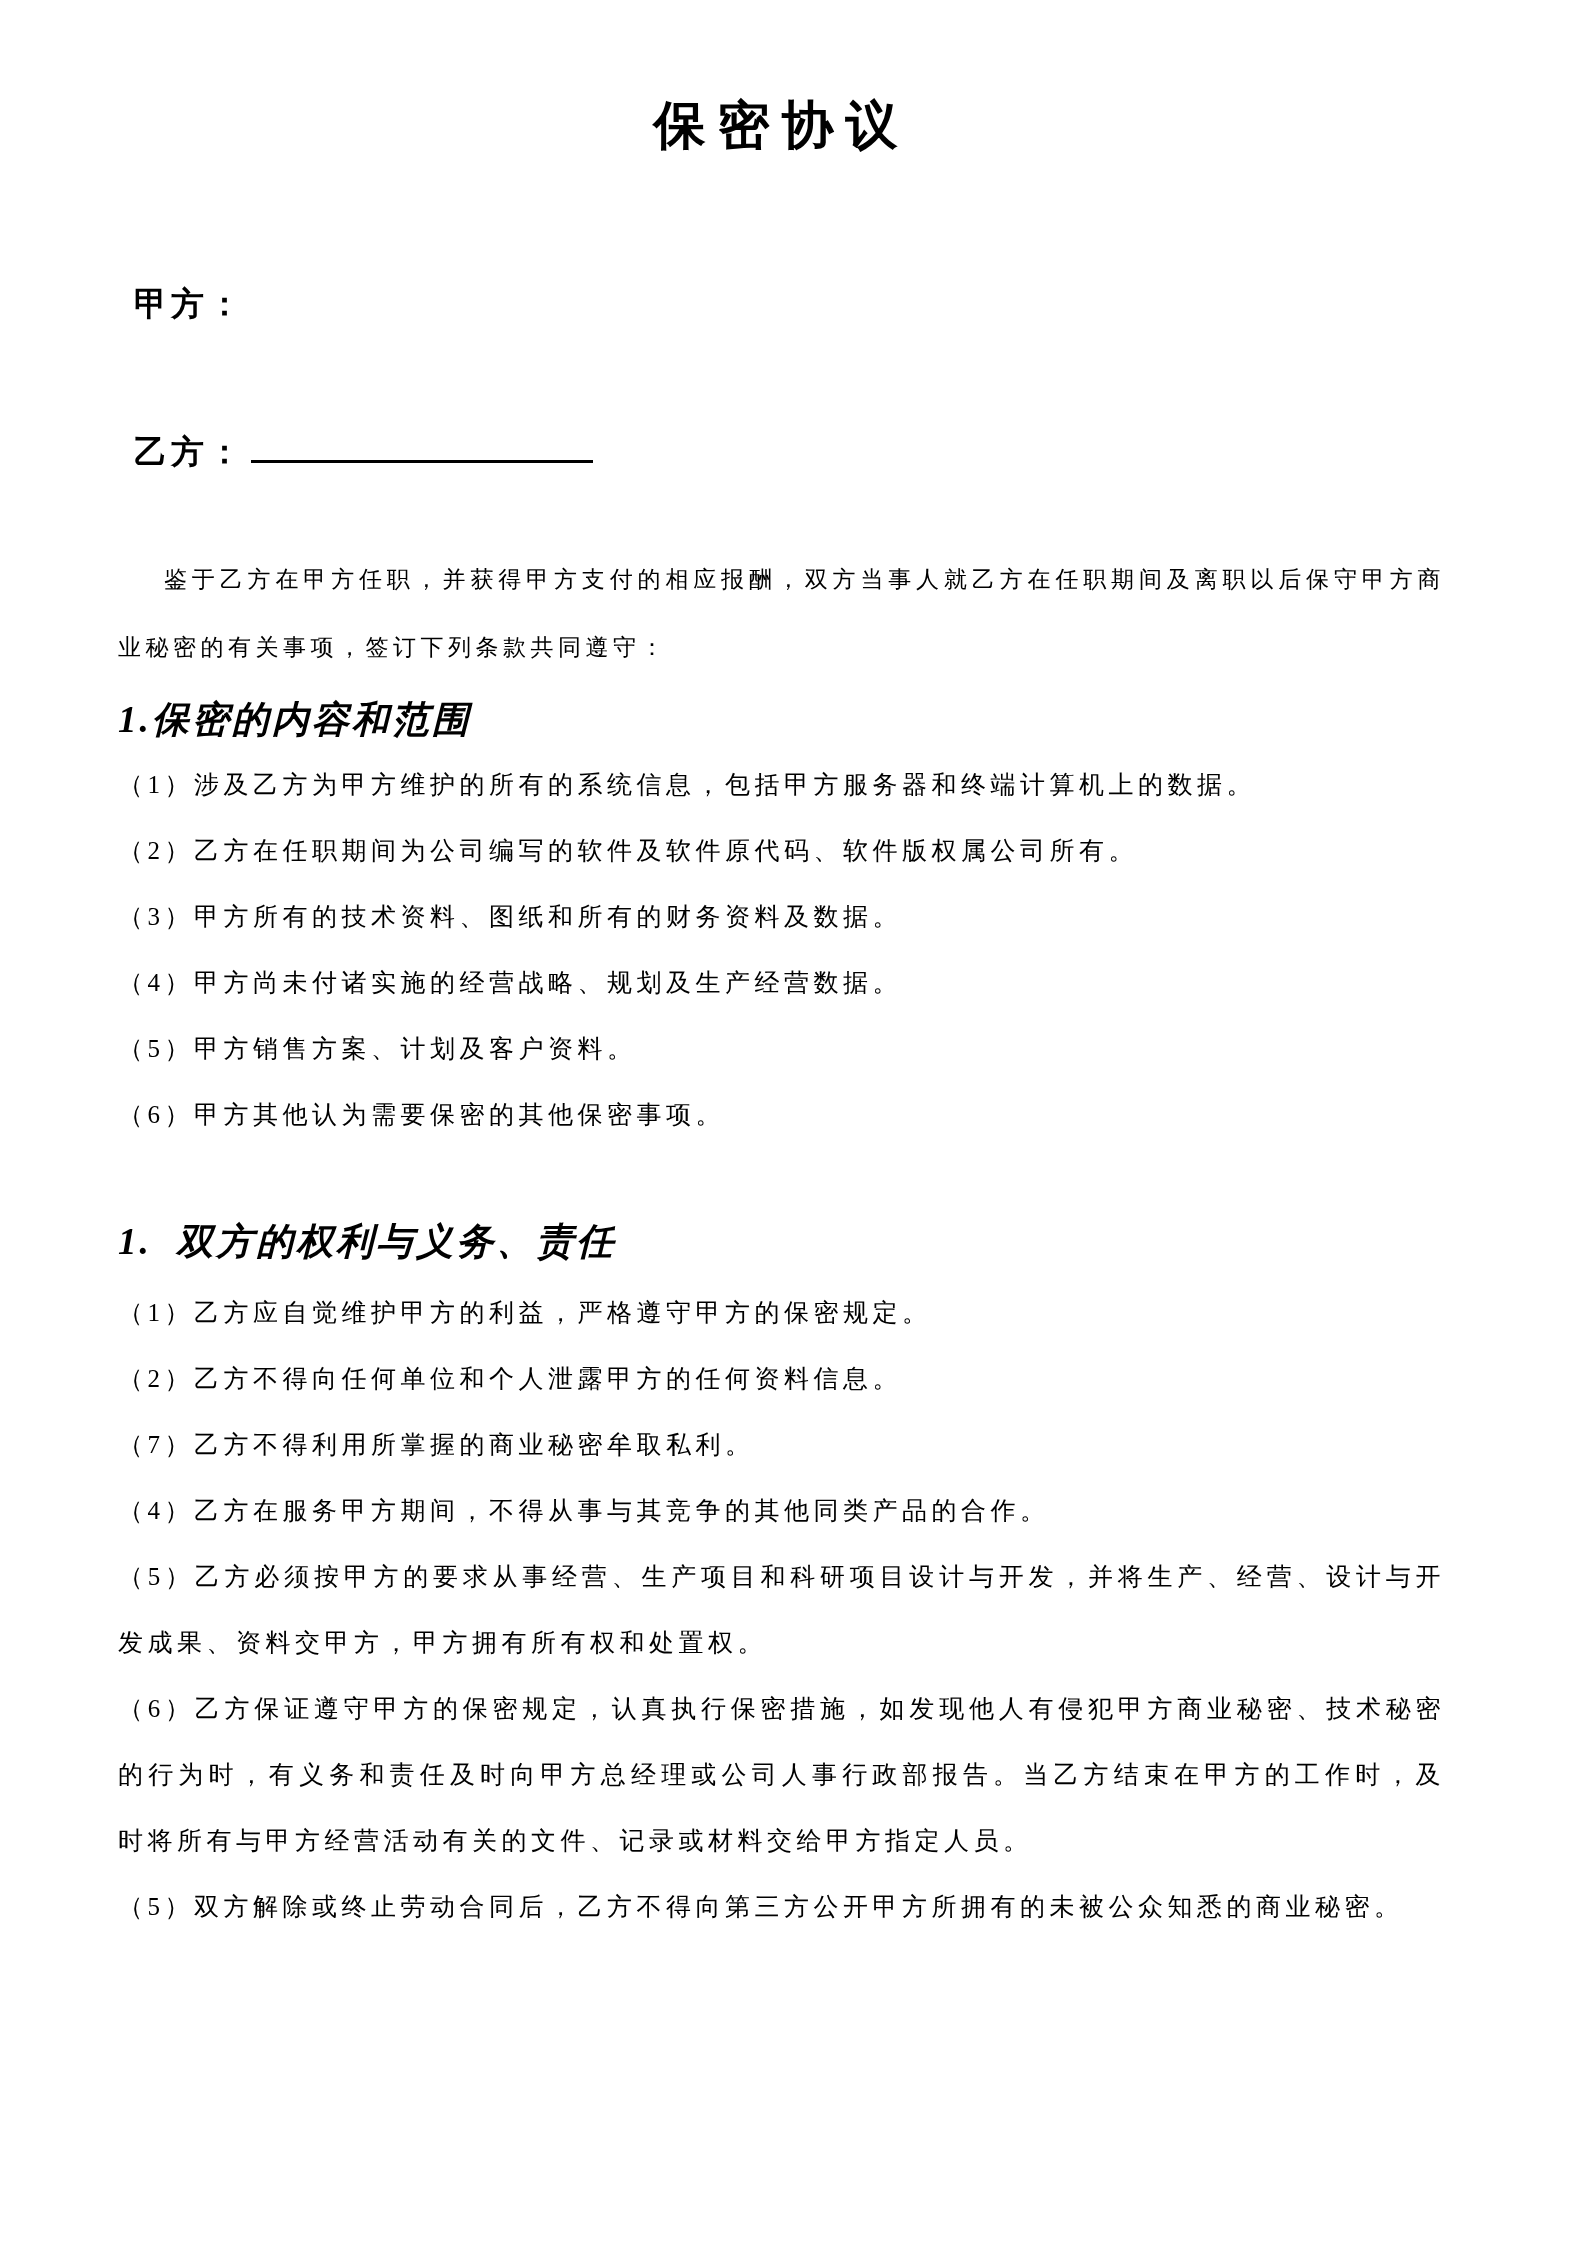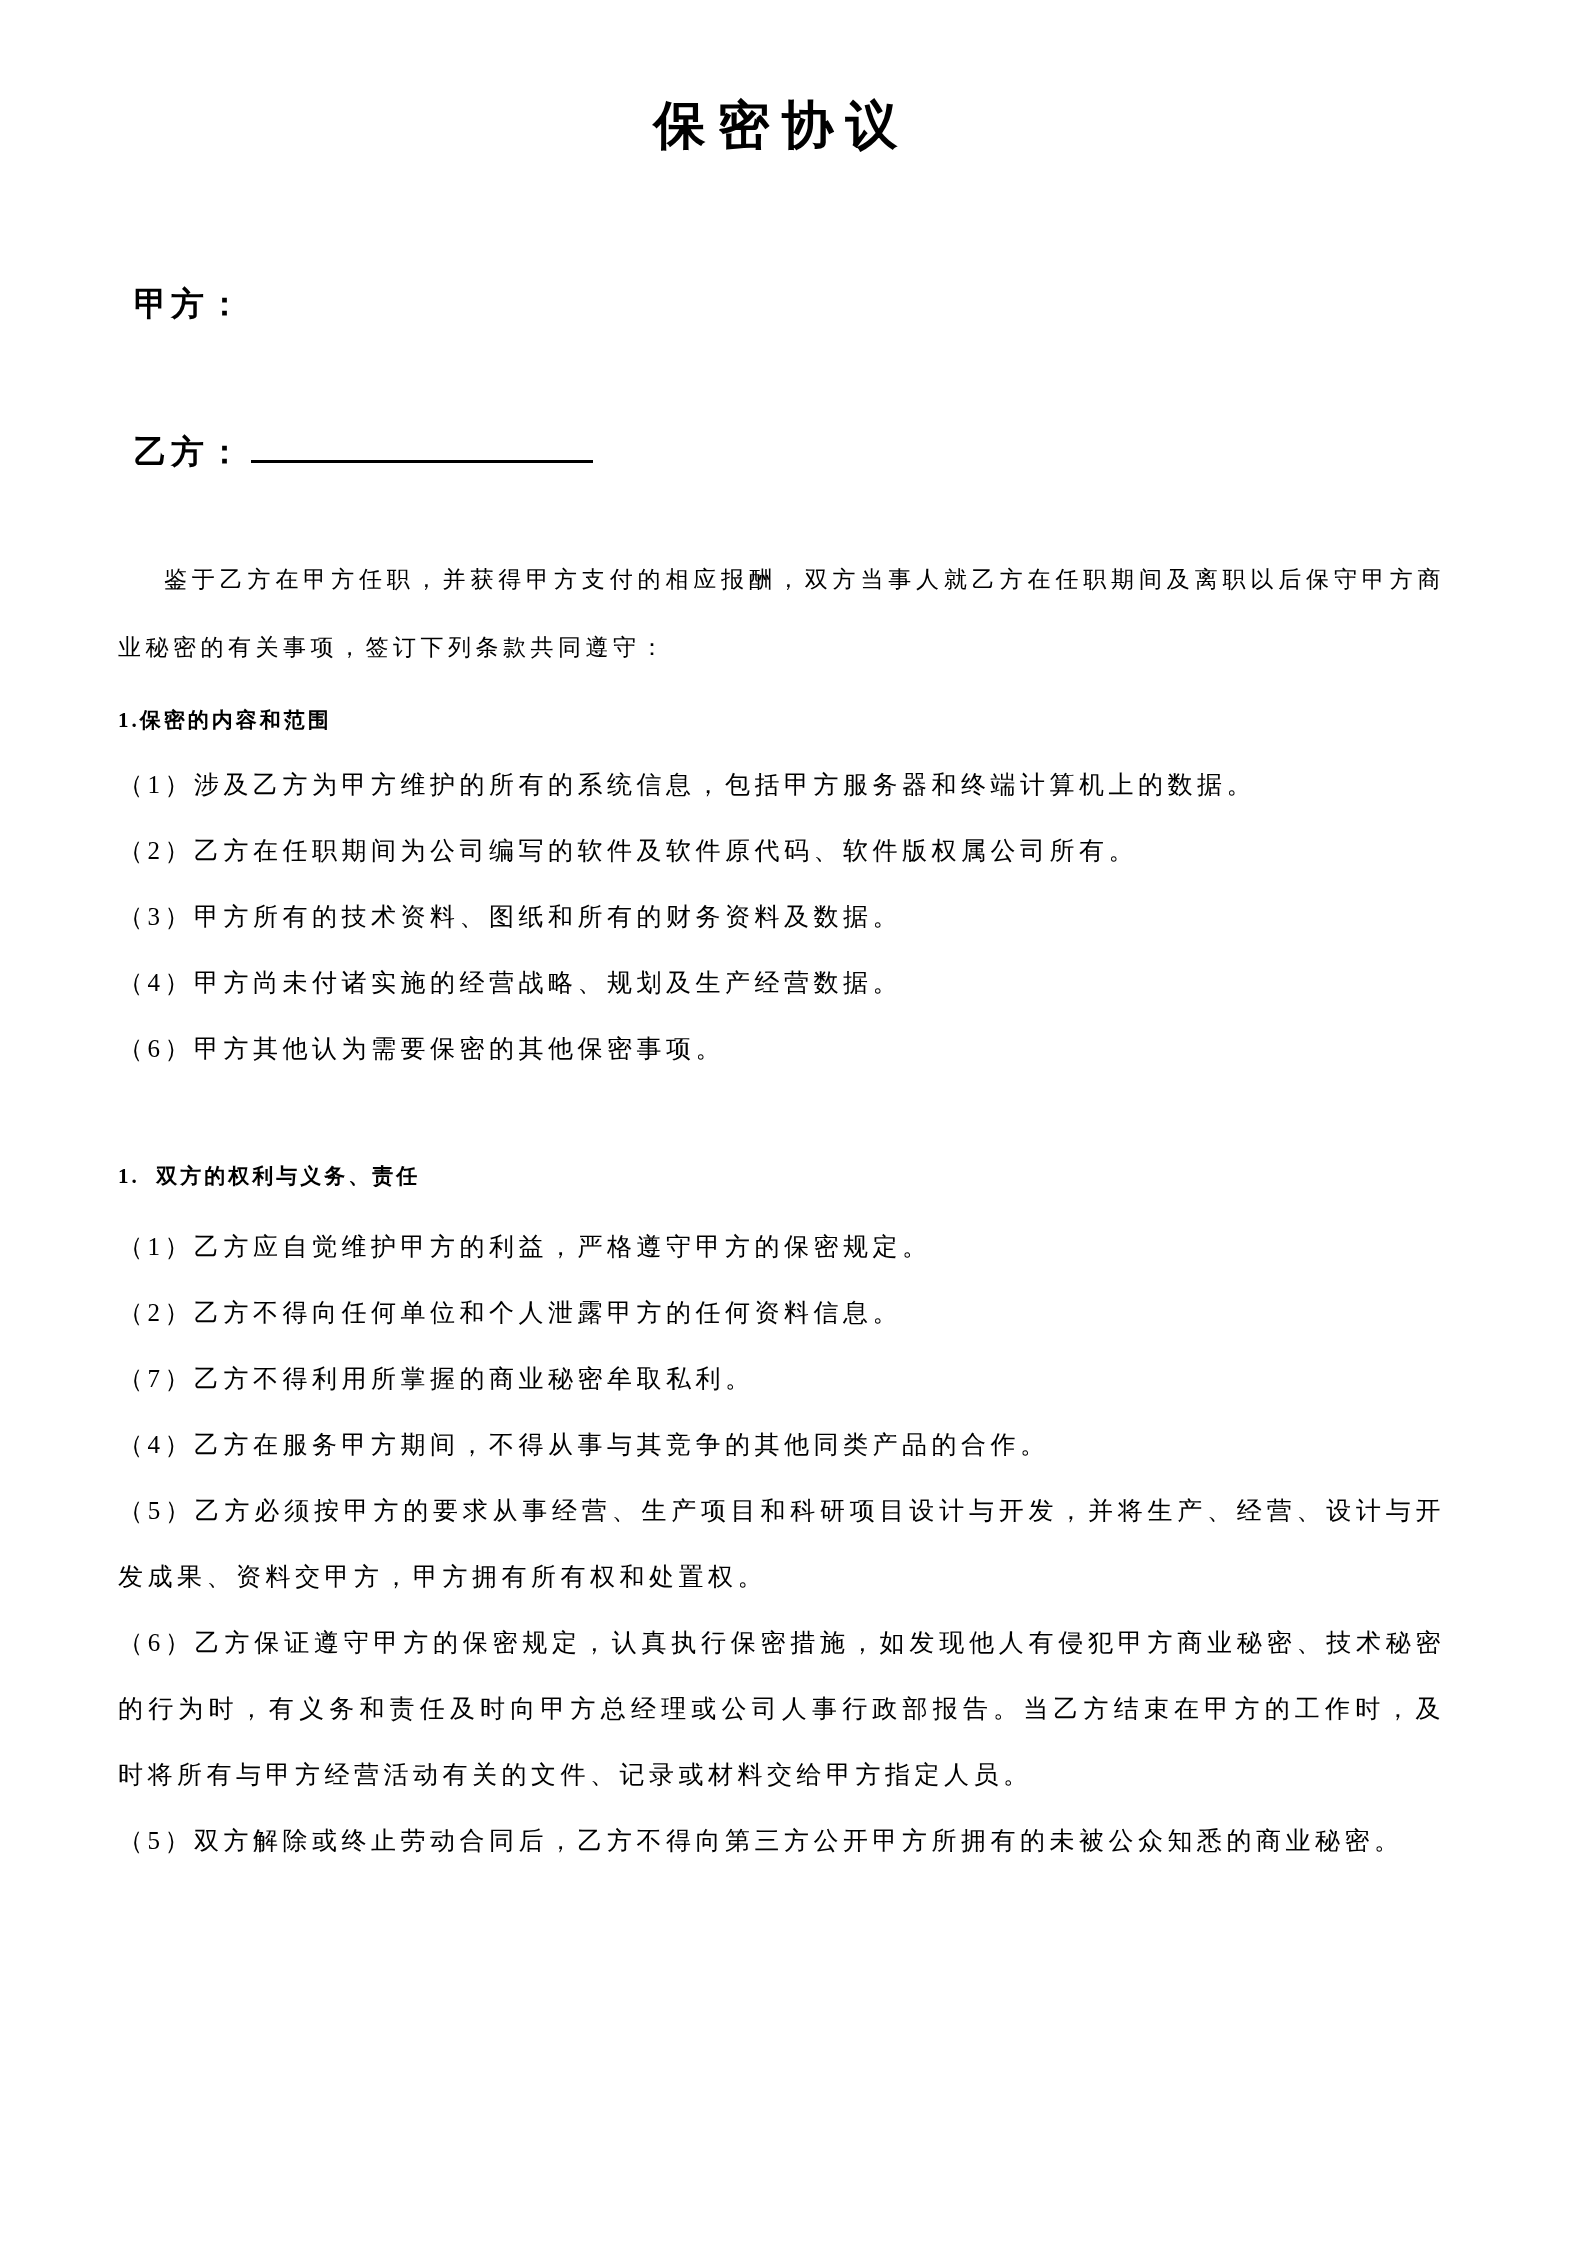--- a/index.html
+++ b/index.html
@@ -48,25 +48,26 @@
     margin: 72px 0 0 0;
     text-indent: 2em;
     font-size: 23px;
     letter-spacing: 4.5px;
     line-height: 68px;
     text-align: justify;
     white-space: pre-wrap;
   }
   .section-heading {
     margin-top: 14px;
-    font-size: 21px;
+    font-size: 37px;
     font-weight: bold;
     letter-spacing: 3px;
     line-height: 48px;
     white-space: pre-wrap;
+    font-style: italic;
   }
   .section-heading.second {
     margin-top: 70px;
   }
   .clauses {
     margin-top: 8px;
   }
   .clauses.second {
     margin-top: 14px;
   }
@@ -96,20 +97,21 @@
 
   <p class="intro">鉴于乙方在甲方任职，并获得甲方支付的相应报酬，双方当事人就乙方在任职期间及离职以后保守甲方商业秘密的有关事项，签订下列条款共同遵守：</p>
 
   <div class="section-heading">1.保密的内容和范围</div>
 
   <div class="clauses">
     <p class="clause">（1）涉及乙方为甲方维护的所有的系统信息，包括甲方服务器和终端计算机上的数据。</p>
     <p class="clause">（2）乙方在任职期间为公司编写的软件及软件原代码、软件版权属公司所有。</p>
     <p class="clause">（3）甲方所有的技术资料、图纸和所有的财务资料及数据。</p>
     <p class="clause">（4）甲方尚未付诸实施的经营战略、规划及生产经营数据。</p>
+    <p class="clause">（5）甲方销售方案、计划及客户资料。</p>
     <p class="clause">（6）甲方其他认为需要保密的其他保密事项。</p>
   </div>
 
   <div class="section-heading second">1.  双方的权利与义务、责任</div>
 
   <div class="clauses second">
     <p class="clause">（1）乙方应自觉维护甲方的利益，严格遵守甲方的保密规定。</p>
     <p class="clause">（2）乙方不得向任何单位和个人泄露甲方的任何资料信息。</p>
     <p class="clause">（7）乙方不得利用所掌握的商业秘密牟取私利。</p>
     <p class="clause">（4）乙方在服务甲方期间，不得从事与其竞争的其他同类产品的合作。</p>

